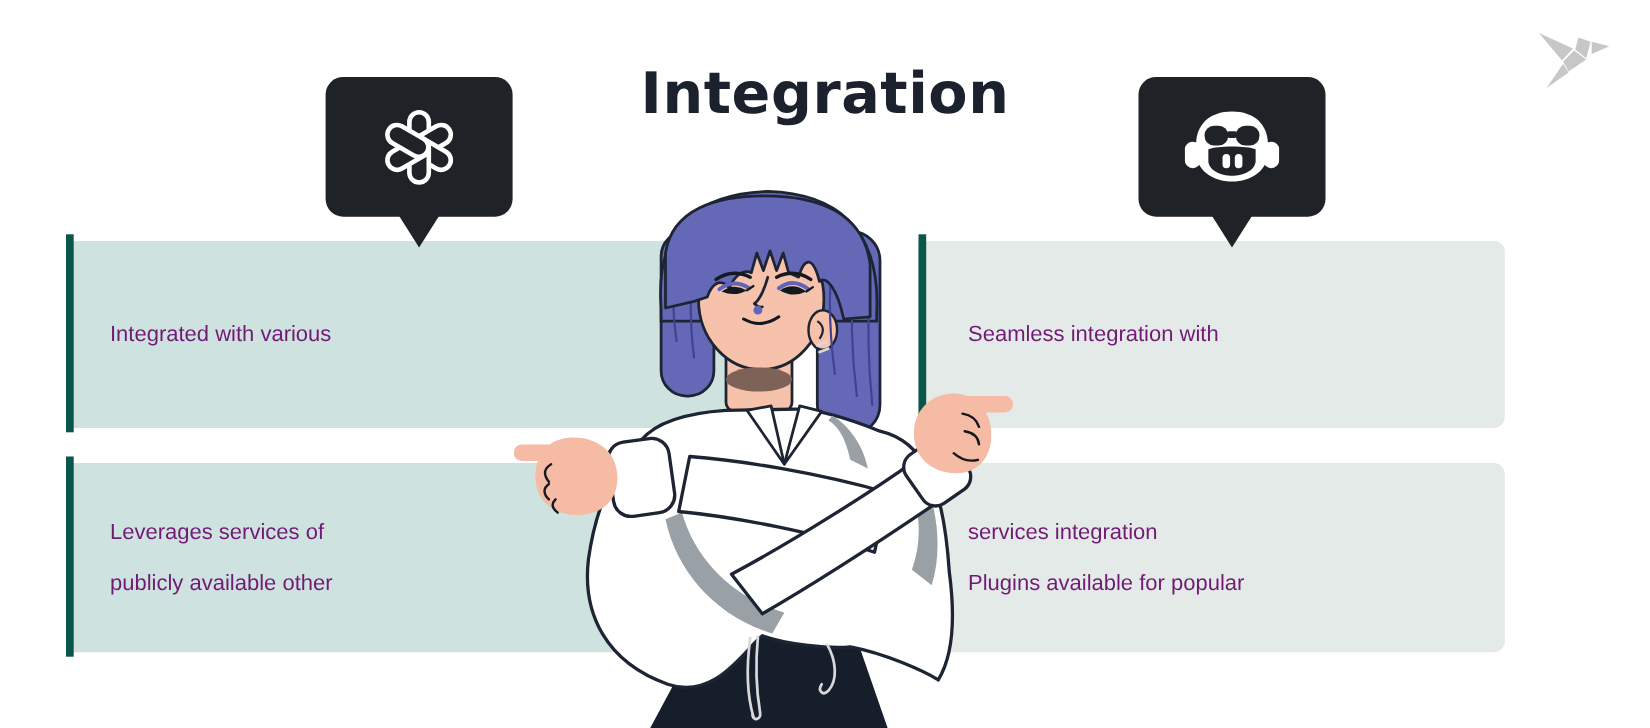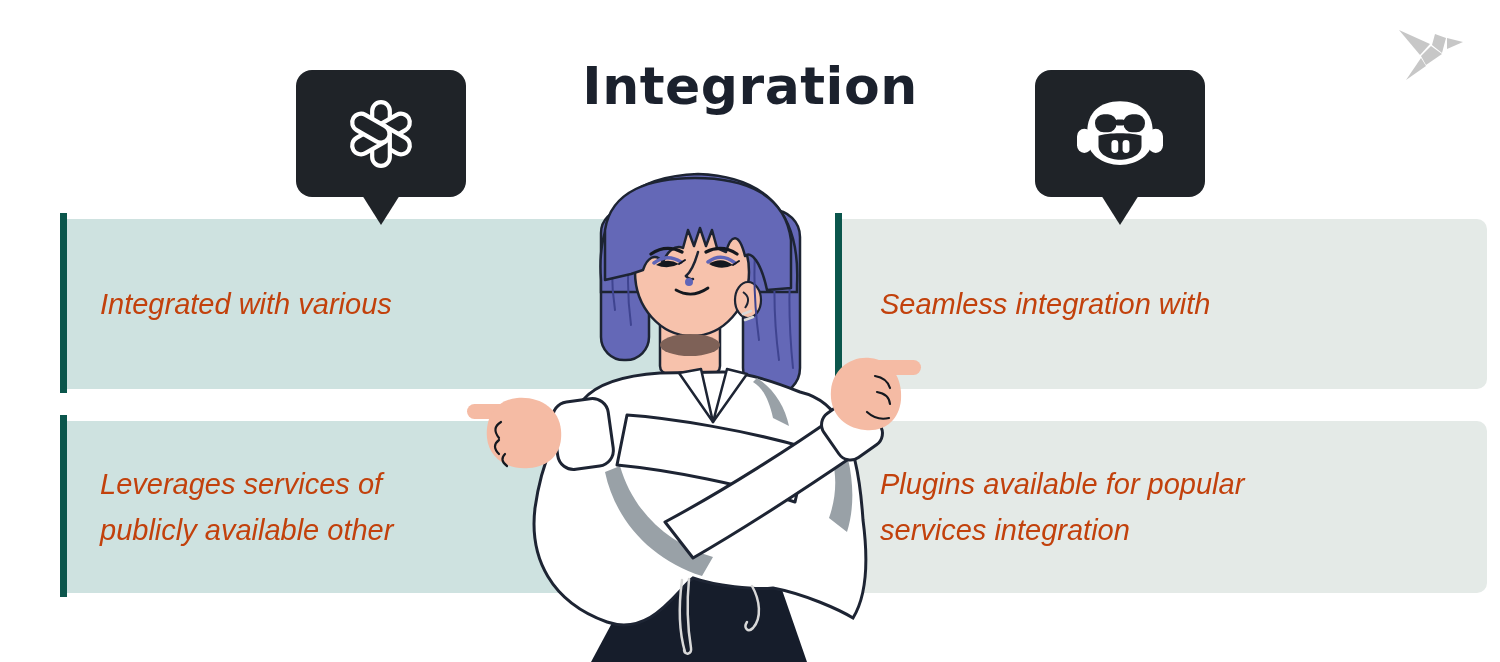--- a/index.html
+++ b/index.html
@@ -19,25 +19,25 @@
   .panel{
     position:absolute;height:170px;
     border-radius:0 10px 10px 0;
     display:flex;align-items:center;
   }
   .panel .accent-bar{
     position:absolute;left:0;top:-6px;width:7px;height:calc(100% + 10px);
     background:#0b564c;
   }
   .panel.left-col{left:60px;width:600px;background:#cee2e0;}
-  .panel.right-col{left:835px;width:652px;background:#e4eae7;}
+  .panel.right-col{left:835px;width:533px;background:#e4eae7;}
   .panel.row-top{top:219px;}
   .panel.row-bottom{top:421px;height:172px;}
   .panel-text{
-    font-size:29px;line-height:46px;color:#c2410c;font-style:italic;
+    font-size:20px;line-height:46px;color:#701a75;
   }
   .panel.left-col .panel-text{padding-left:40px;}
   .panel.right-col .panel-text{padding-left:45px;}
   
   .bubble{
     position:absolute;top:70px;width:170px;height:127px;
     background:#1f2328;border-radius:16px;
     display:flex;align-items:center;justify-content:center;
   }
   .bubble.left{left:296px;}
@@ -86,22 +86,22 @@
   <div class="accent-bar"></div>
   <div class="panel-text">
     <div>Leverages services of</div>
     <div>publicly available other</div>
   </div>
 </div>
 
 <div class="panel right-col row-bottom">
   <div class="accent-bar"></div>
   <div class="panel-text">
+    <div>services integration</div>
     <div>Plugins available for popular</div>
-    <div>services integration</div>
   </div>
 </div>
 
 <svg class="person" width="520" height="502" viewBox="0 0 520 502">
 
   <g>
     <rect x="288" y="50" width="57" height="185" rx="27" fill="#6468b7" stroke="#1d2433" stroke-width="2.5"></rect>
     <rect x="146" y="50" width="48" height="150" rx="23" fill="#6468b7" stroke="#1d2433" stroke-width="2.5"></rect>
     <path d="M146,120 C140,40 186,16 243,14 C302,16 346,44 342,125 L342,132 L146,132 Z" fill="#6468b7" stroke="#1d2433" stroke-width="2.5"></path>
   </g>

